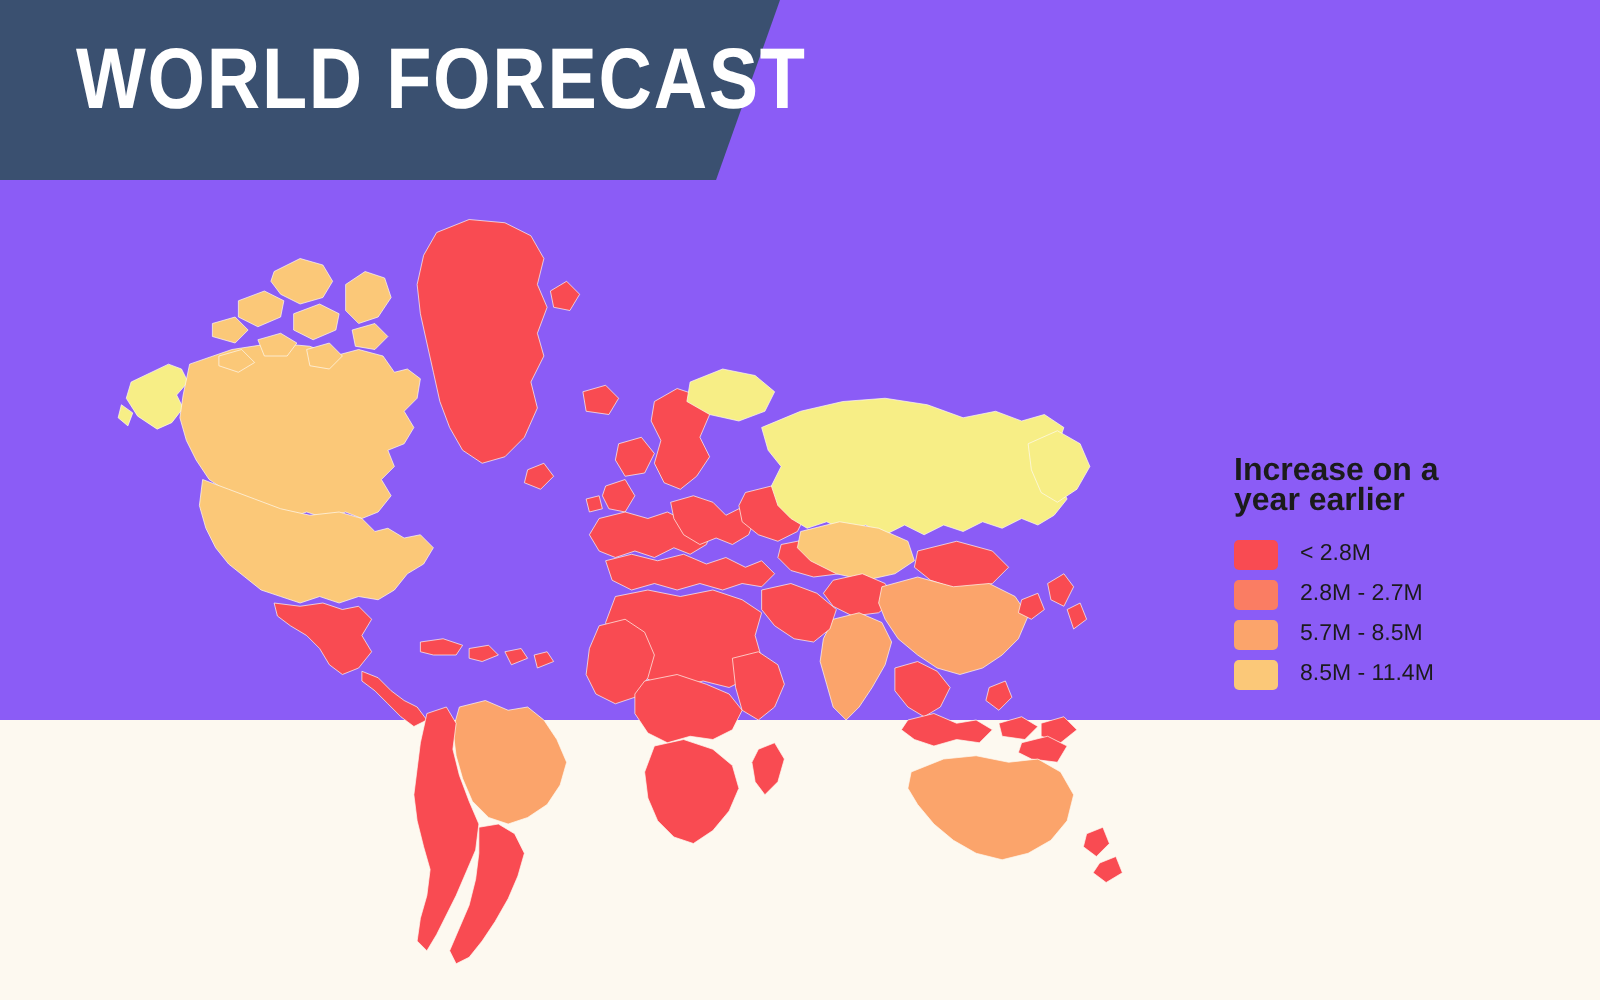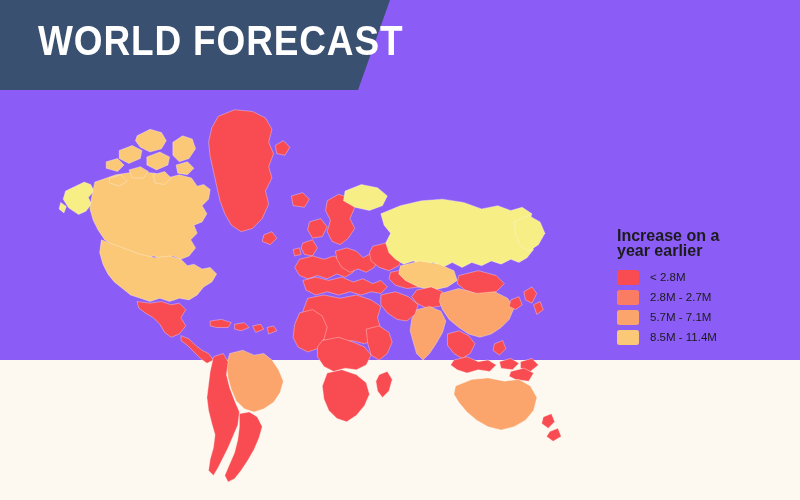--- a/index.html
+++ b/index.html
@@ -169,21 +169,21 @@
         <div class="legend-row">
           <span class="legend-swatch" style="background: rgb(249, 75, 82);"></span>
           <span class="legend-label">&lt; 2.8M</span>
         </div>
         <div class="legend-row">
           <span class="legend-swatch" style="background: rgb(250, 125, 99);"></span>
           <span class="legend-label">2.8M - 2.7M</span>
         </div>
         <div class="legend-row">
           <span class="legend-swatch" style="background: rgb(251, 164, 107);"></span>
-          <span class="legend-label">5.7M - 7.1M</span>
+          <span class="legend-label">5.7M - 8.5M</span>
         </div>
         <div class="legend-row">
           <span class="legend-swatch" style="background: rgb(251, 200, 120);"></span>
           <span class="legend-label">8.5M - 11.4M</span>
         </div>
       </div>
   </div>
 
 </div>
 

